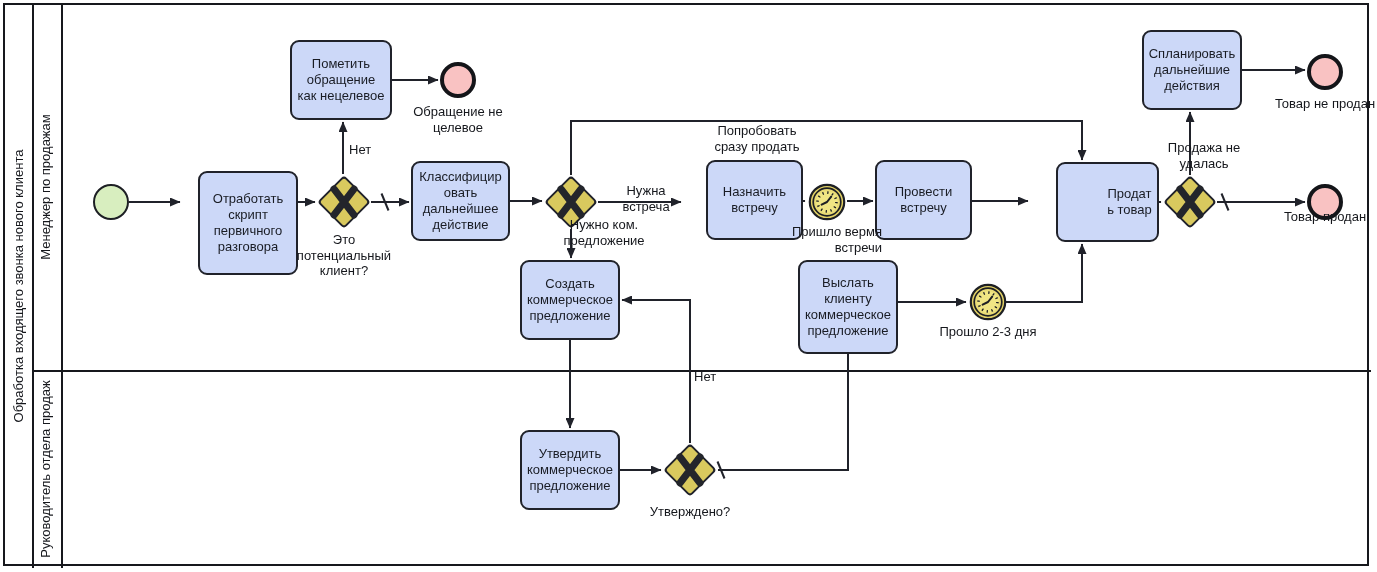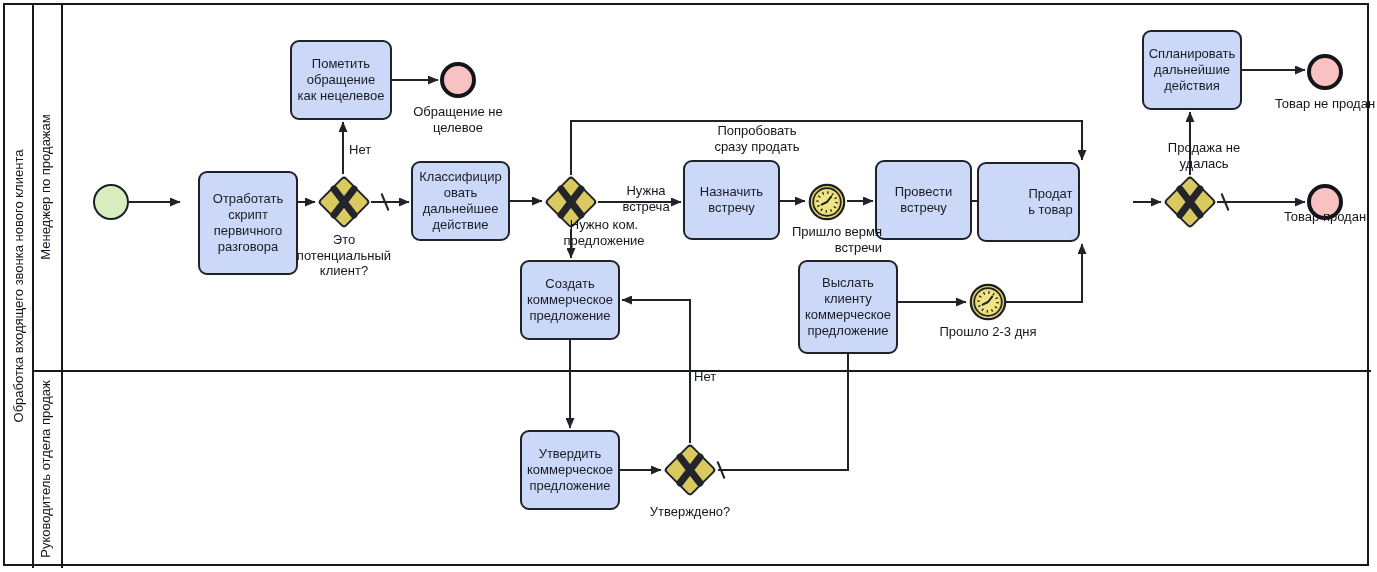--- a/index.html
+++ b/index.html
@@ -147,27 +147,27 @@
 
   <div class="node task" style="left:198px; top:162px; width:100px; height:104px;margin-top:9px;">
     <span>Отработать скрипт первичного разговора</span>
   </div>
   <div class="node task" style="left:290px; top:40px; width:102px; height:80px;">
     <span>Пометить обращение как нецелевое</span>
   </div>
   <div class="node task" style="left:411px; top:161px; width:99px; height:80px;">
     <span>Классифицировать дальнейшее действие</span>
   </div>
-  <div class="node task" style="left:683px; top:160px; width:97px; height:80px;">
+  <div class="node task" style="left:706px; top:160px; width:97px; height:80px;">
     <span>Назначить встречу</span>
   </div>
   <div class="node task" style="left:875px; top:160px; width:97px; height:80px;">
     <span>Провести встречу</span>
   </div>
-  <div class="node task" style="left:977px; top:162px; width:103px; height:80px;padding-left:48px;">
+  <div class="node task" style="left:1056px; top:162px; width:103px; height:80px;padding-left:48px;">
     <span>Продать товар</span>
   </div>
   <div class="node task" style="left:1142px; top:30px; width:100px; height:80px;">
     <span>Спланировать дальнейшие действия</span>
   </div>
   <div class="node task" style="left:520px; top:260px; width:100px; height:80px;">
     <span>Создать коммерческое предложение</span>
   </div>
   <div class="node task" style="left:520px; top:430px; width:100px; height:80px;">
     <span>Утвердить коммерческое предложение</span>

